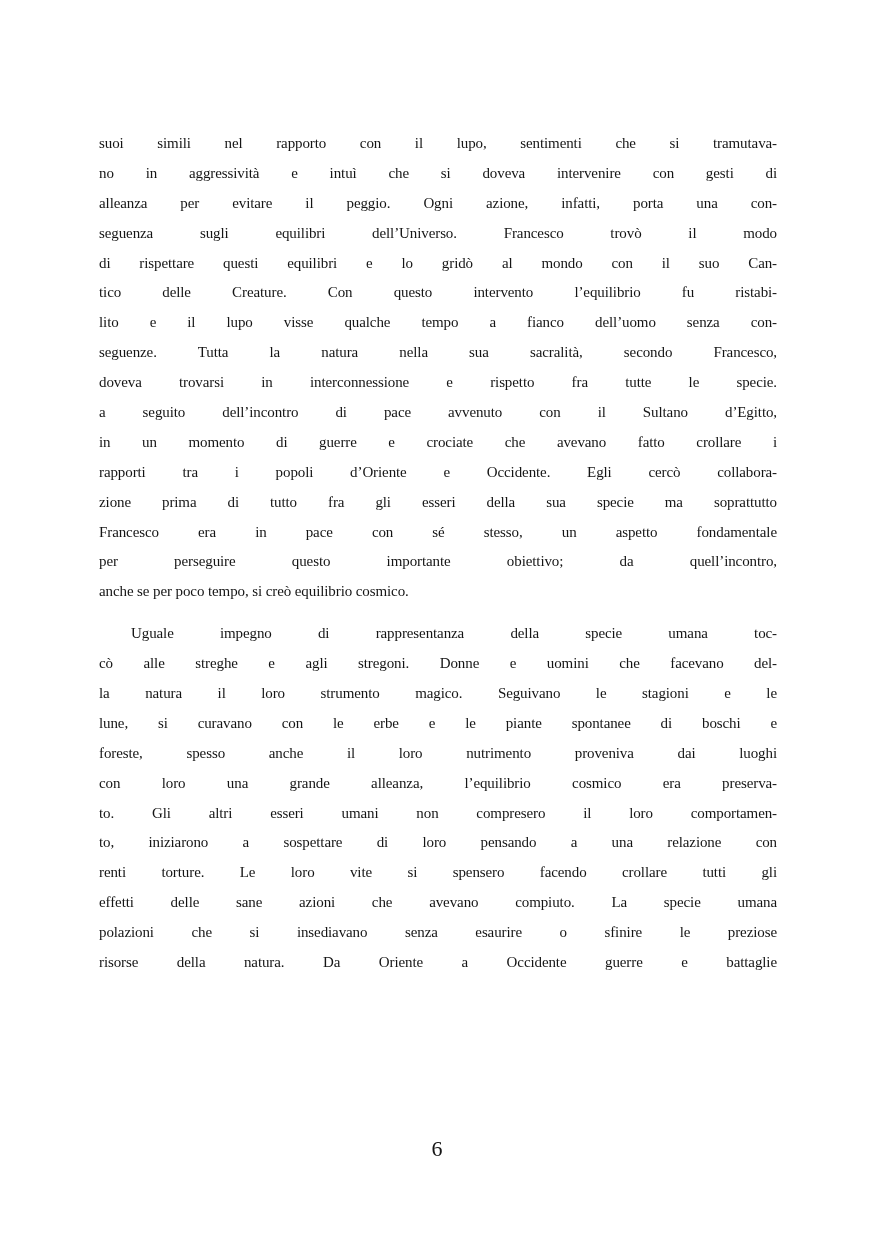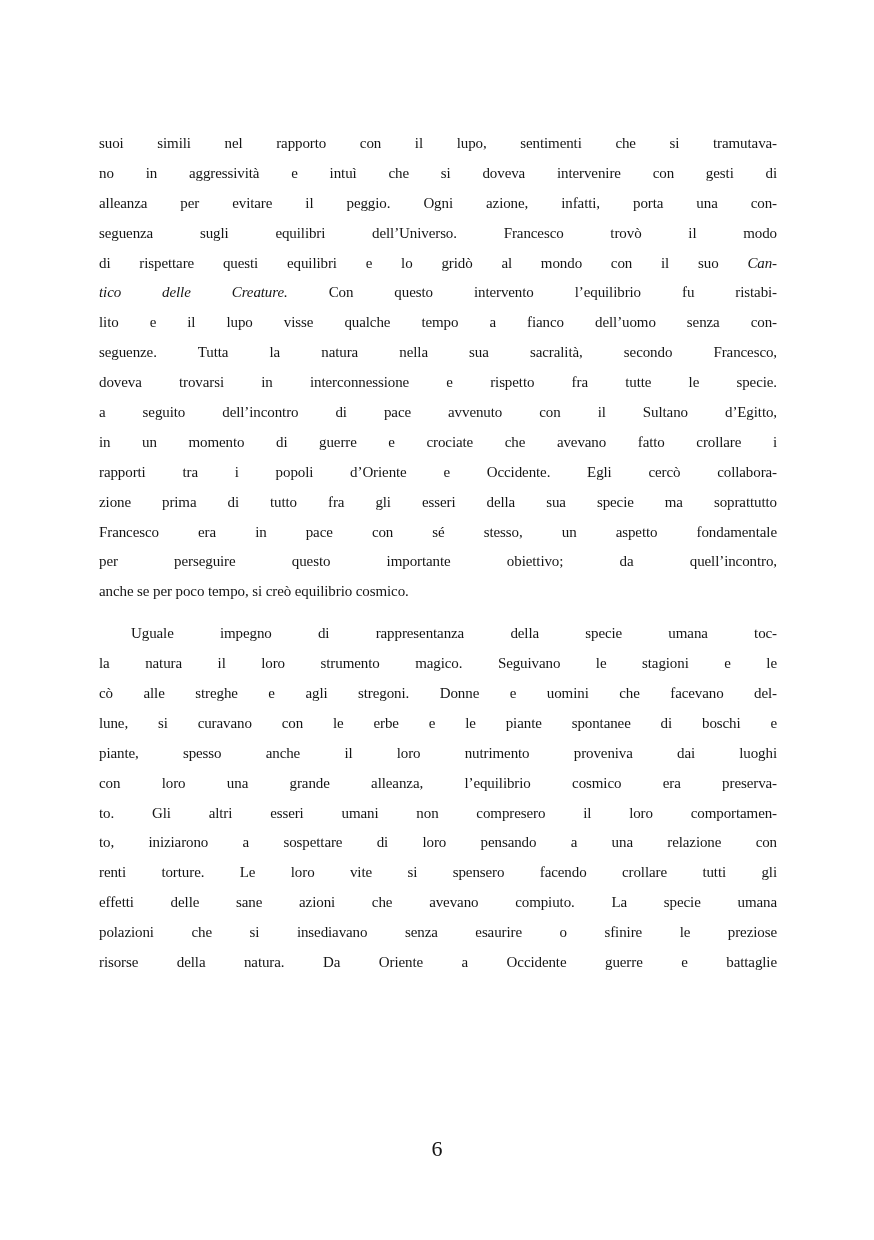--- a/index.html
+++ b/index.html
@@ -34,21 +34,20 @@
   }
   .line.no-j {
     text-align: right;
     text-align-last: left;
   }
   .line.indent {
     padding-left: 32px;
     margin-top: 12px;
   }
   .it {
-    font-style: italic;
   }
   .page-number {
     position: absolute;
     top: 1134px;
     left: 0;
     width: 874px;
     text-align: center;
     font-size: 22px;
     line-height: 30px;
     color: #151515;
@@ -72,24 +71,24 @@
         <div class="line"><span>a seguito dell’incontro di pace avvenuto con il Sultano d’Egitto,</span></div>
         <div class="line"><span>in un momento di guerre e crociate che avevano fatto crollare i</span></div>
         <div class="line"><span>rapporti tra i popoli d’Oriente e Occidente. Egli cercò collabora-</span></div>
         <div class="line"><span>zione prima di tutto fra gli esseri della sua specie ma soprattutto</span></div>
         <div class="line"><span>Francesco era in pace con sé stesso, un aspetto fondamentale</span></div>
         <div class="line"><span>per perseguire questo importante obiettivo; da quell’incontro,</span></div>
         <div class="line no-j"><span>anche se per poco tempo, si creò equilibrio cosmico.</span></div>
       </div>
       <div>
         <div class="line indent"><span>Uguale impegno di rappresentanza della specie umana toc-</span></div>
+        <div class="line"><span>cò alle streghe e agli stregoni. Donne e uomini che facevano del-</span></div>
         <div class="line"><span>la natura il loro strumento magico. Seguivano le stagioni e le</span></div>
-        <div class="line"><span>cò alle streghe e agli stregoni. Donne e uomini che facevano del-</span></div>
         <div class="line"><span>lune, si curavano con le erbe e le piante spontanee di boschi e</span></div>
-        <div class="line"><span>piante, spesso anche il loro nutrimento proveniva dai luoghi</span></div>
+        <div class="line"><span>foreste, spesso anche il loro nutrimento proveniva dai luoghi</span></div>
         <div class="line"><span>con loro una grande alleanza, l’equilibrio cosmico era preserva-</span></div>
         <div class="line"><span>to. Gli altri esseri umani non compresero il loro comportamen-</span></div>
         <div class="line"><span>to, iniziarono a sospettare di loro pensando a una relazione con</span></div>
         <div class="line"><span>renti torture. Le loro vite si spensero facendo crollare tutti gli</span></div>
         <div class="line"><span>effetti delle sane azioni che avevano compiuto. La specie umana</span></div>
         <div class="line"><span>polazioni che si insediavano senza esaurire o sfinire le preziose</span></div>
         <div class="line"><span>risorse della natura. Da Oriente a Occidente guerre e battaglie</span></div>
       </div>
     </div>
   <div class="page-number">6</div>

